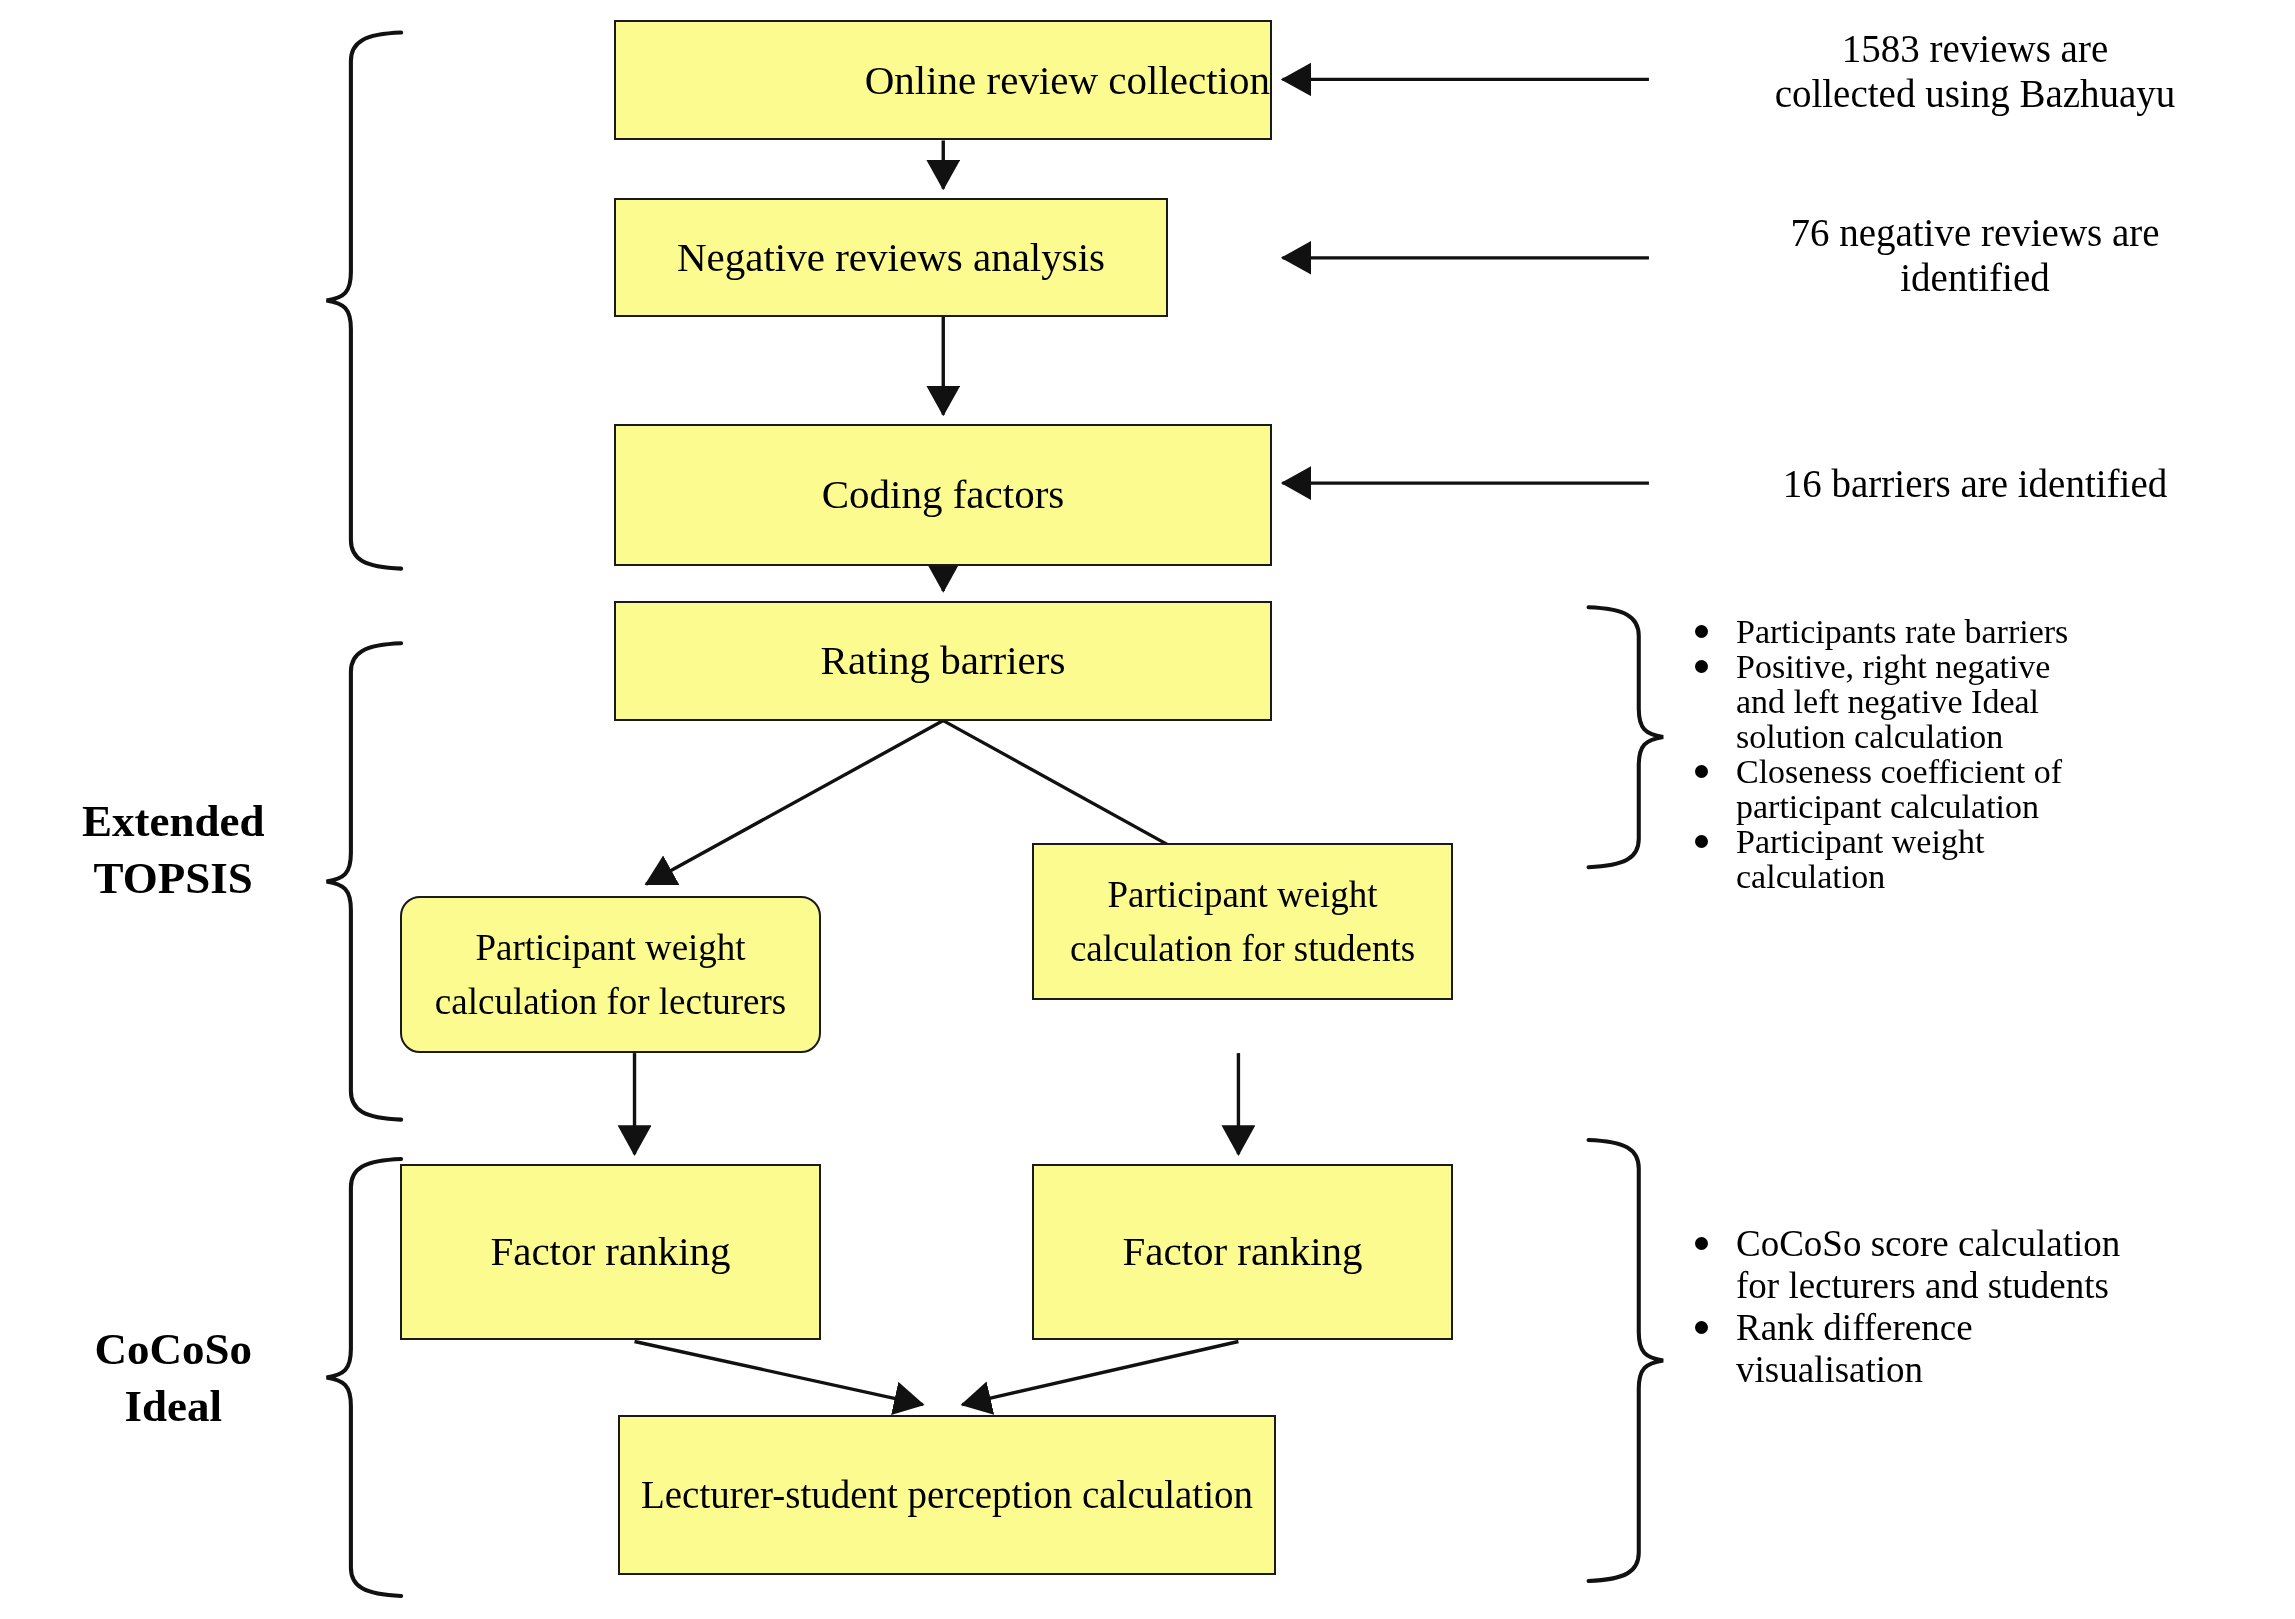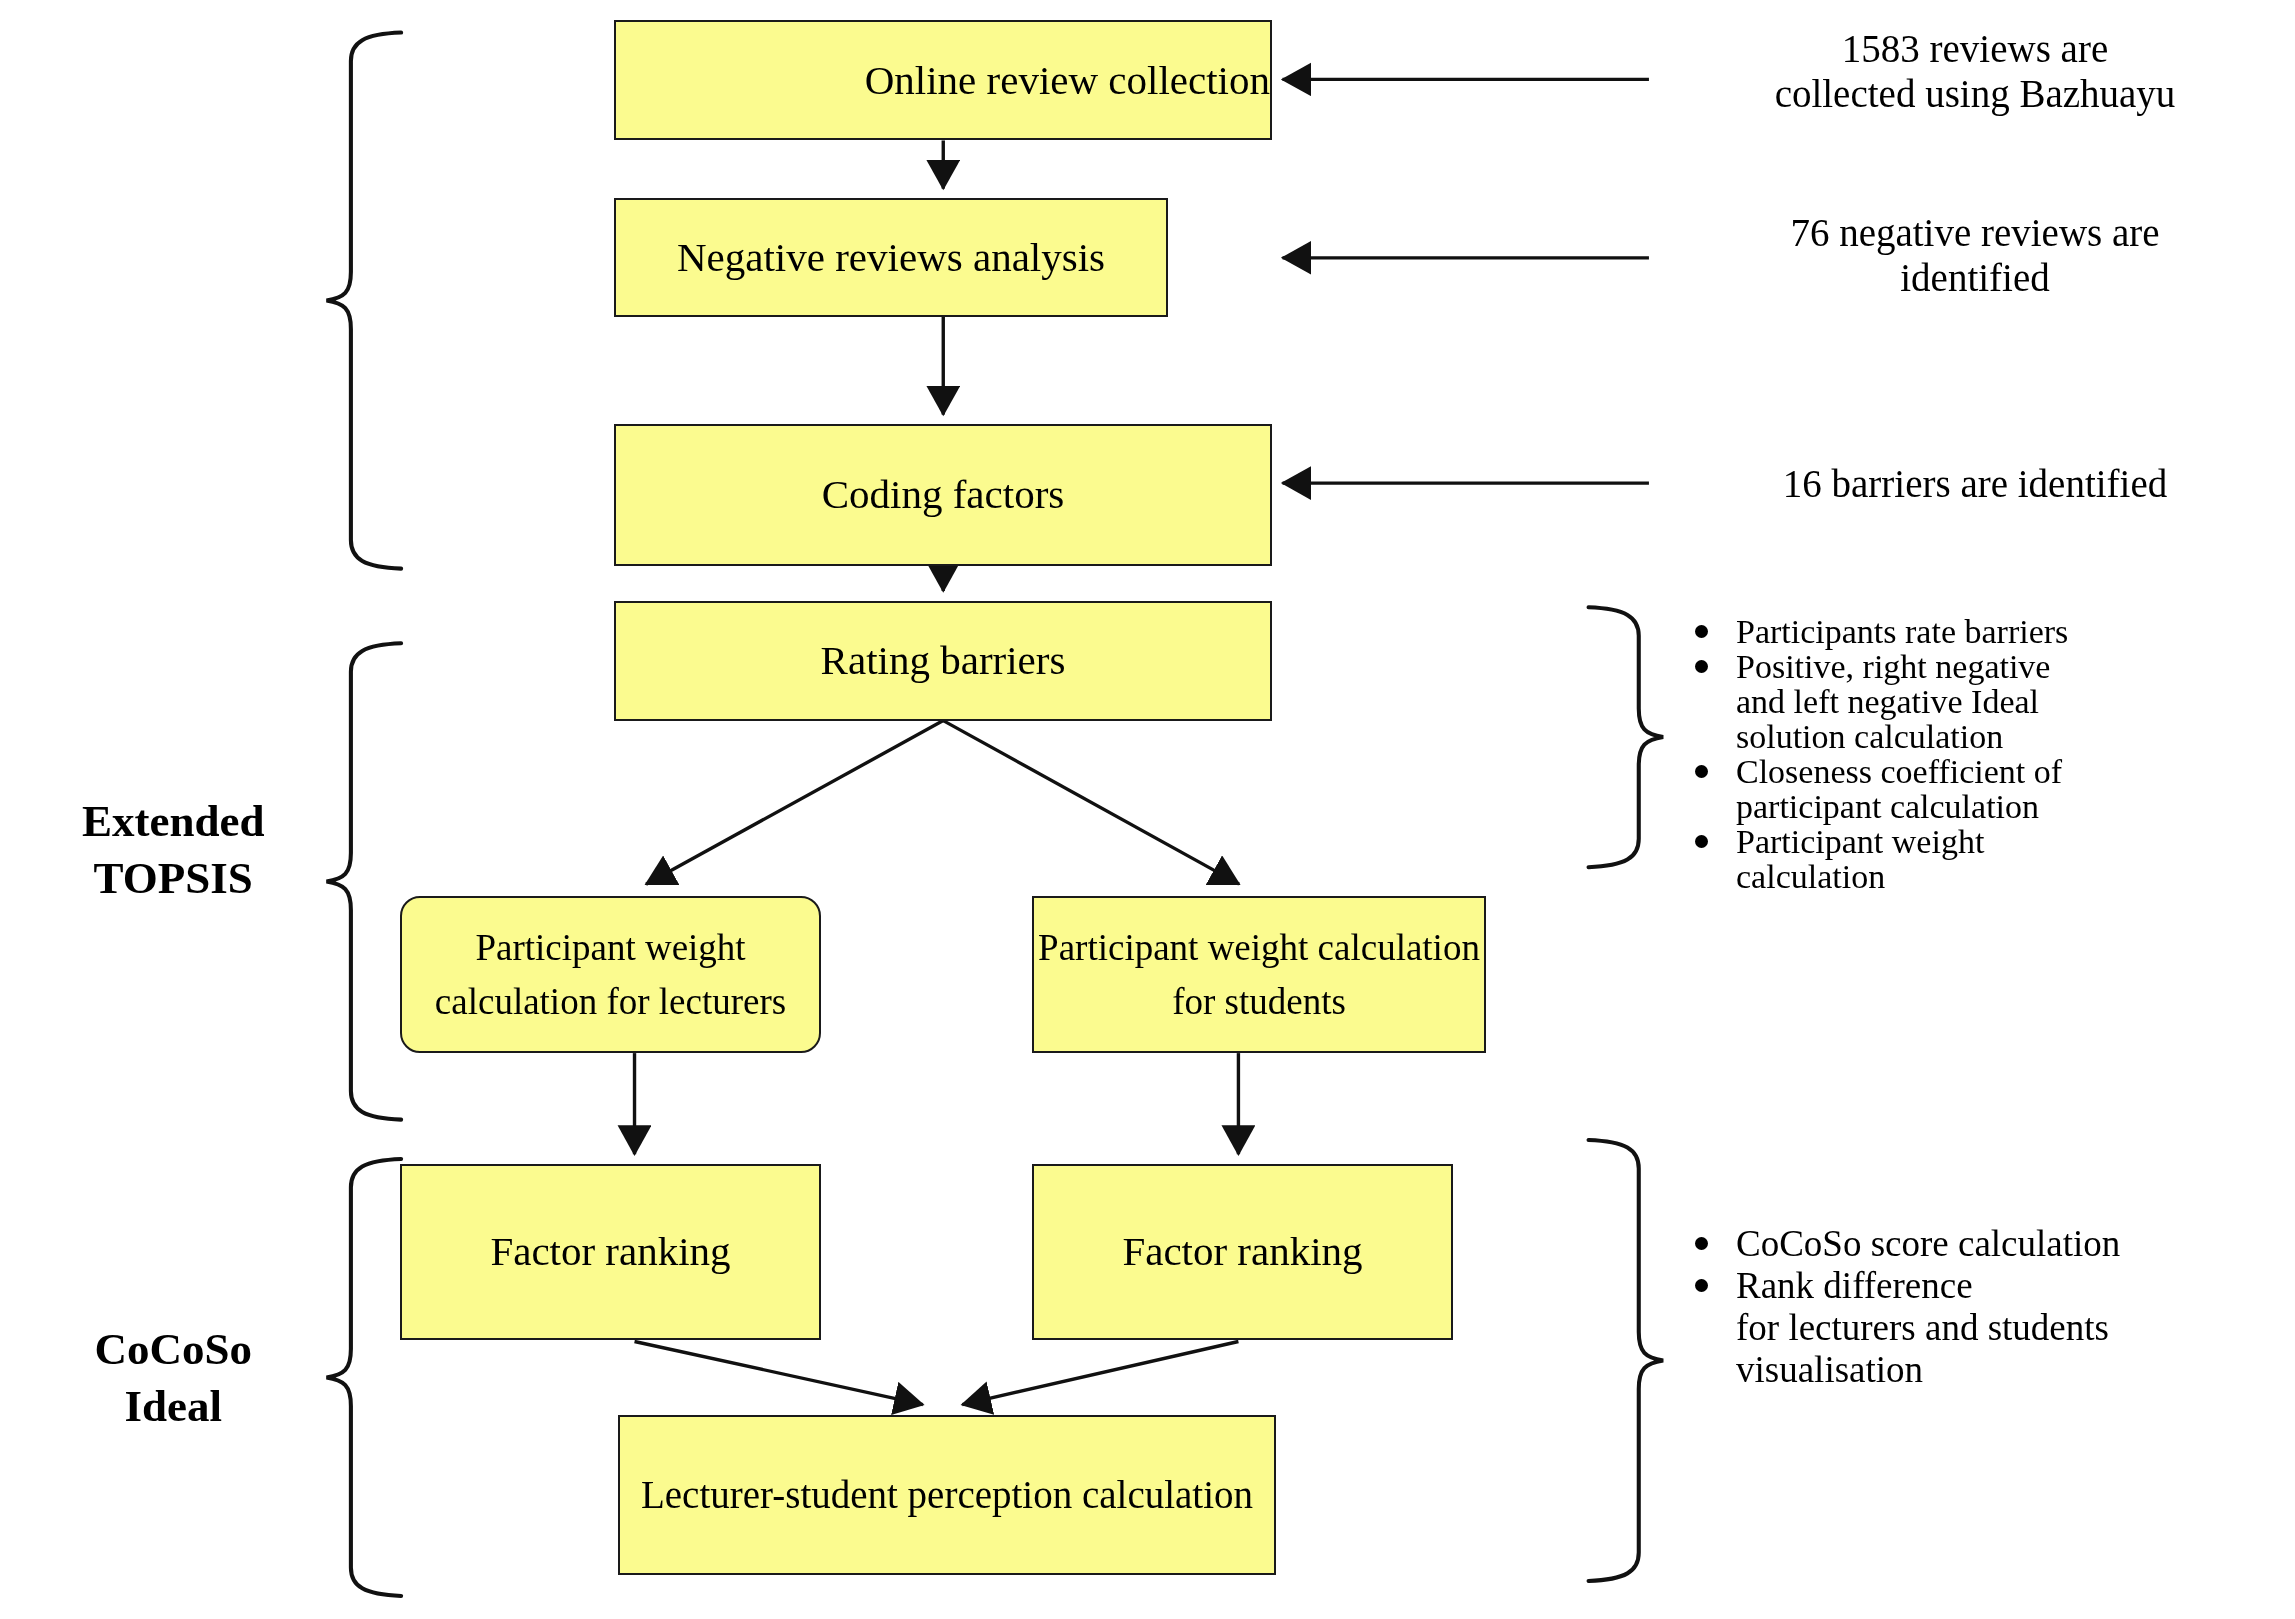--- a/index.html
+++ b/index.html
@@ -97,21 +97,21 @@
   </div>
   <div class="box" style="left:614px;top:424px;width:658px;height:142px;">
     <span class="lbl">Coding factors</span>
   </div>
   <div class="box" style="left:614px;top:601px;width:658px;height:120px;">
     <span class="lbl">Rating barriers</span>
   </div>
   <div class="box" style="left:400px;top:896px;width:421px;height:157px;font-size:37px;border-radius:20px;">
     <span class="lbl">Participant weight calculation for lecturers</span>
   </div>
-  <div class="box" style="left:1032px;top:896px;width:454px;height:157px;font-size:37px;">
+  <div class="box" style="left:1032px;top:843px;width:421px;height:157px;font-size:37px;">
     <span class="lbl">Participant weight calculation for students</span>
   </div>
   <div class="box" style="left:400px;top:1164px;width:421px;height:176px;">
     <span class="lbl">Factor ranking</span>
   </div>
   <div class="box" style="left:1032px;top:1164px;width:421px;height:176px;">
     <span class="lbl">Factor ranking</span>
   </div>
   <div class="box" style="left:618px;top:1415px;width:658px;height:160px;font-size:39px;line-height:1.7;">
     <span class="lbl">Lecturer-student perception calculation</span>
@@ -182,32 +182,32 @@
 
   <div class="bullet-list cocoso" style="top:1222px;">
     <div class="b-row">
       <span class="dotcell">
           <span class="dot"></span>
         </span>
       <span class="b-text">CoCoSo score calculation</span>
     </div>
     <div class="b-row">
       <span class="dotcell">
+          <span class="dot hidden"></span>
+        </span>
+      <span class="b-text">for lecturers and students</span>
+    </div>
+    <div class="b-row">
+      <span class="dotcell">
           <span class="dot"></span>
         </span>
       <span class="b-text">Rank difference</span>
     </div>
     <div class="b-row">
       <span class="dotcell">
           <span class="dot hidden"></span>
         </span>
-      <span class="b-text">for lecturers and students</span>
-    </div>
-    <div class="b-row">
-      <span class="dotcell">
-          <span class="dot hidden"></span>
-        </span>
       <span class="b-text">visualisation</span>
     </div>
   </div>
 
 </div>
 
 
 </body></html>

